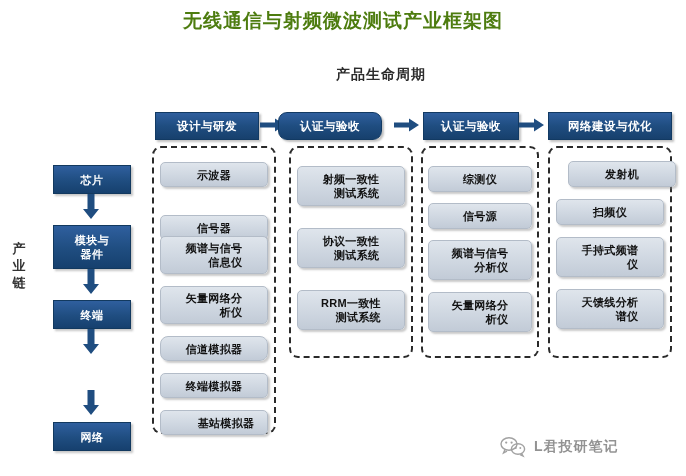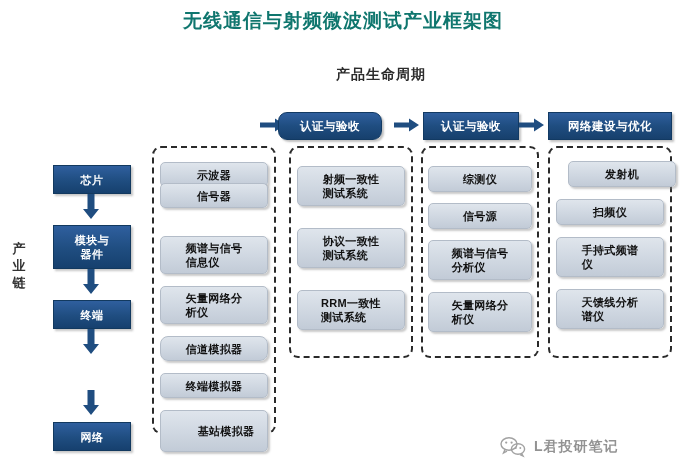--- a/index.html
+++ b/index.html
@@ -19,21 +19,21 @@
   
   .title {
     position: absolute;
     top: 8px;
     left: 0;
     width: 686px;
     text-align: center;
     font-size: 19px;
     font-weight: bold;
     letter-spacing: 1px;
-    color: #0f766e;
+    color: #4d7c0f;
   }
 
   
   .subtitle {
     position: absolute;
     top: 66px;
     left: 336px;
     font-size: 14px;
     font-weight: bold;
     color: #2b2b2b;
@@ -162,21 +162,21 @@
     background: linear-gradient(180deg, #dfe5ec 0%, #cfd7e1 55%, #c2cbd7 100%);
     border: 1px solid #b3bcc8;
     border-radius: 5px;
     box-shadow: 2px 2px 2px rgba(140,140,140,0.45);
     color: #111;
     font-size: 11px;
     font-weight: bold;
     display: flex;
     align-items: center;
     justify-content: center;
-    text-align: left;
+    text-align: right;
     line-height: 14px;
     letter-spacing: 0.3px;
     box-sizing: border-box;
     padding: 0 3px;
   }
 
   
   .col1 .item { left: 160px; width: 108px; }
   .col2 .item { left: 297px; width: 108px; }
   .col3 .item { left: 428px; width: 104px; }
@@ -206,20 +206,21 @@
   }
 </style>
 </head>
 <body>
 
 <div class="title">无线通信与射频微波测试产业框架图</div>
 
 <div class="subtitle">产品生命周期</div>
 
 <div class="phase-row">
+  <div class="phase-box p1">设计与研发</div>
   <div class="harrow a1">
     <svg viewBox="0 0 26 14" width="26" height="14" aria-hidden="true">
       <path d="M0 4.5 L15 4.5 L15 0.5 L25 7 L15 13.5 L15 9.5 L0 9.5 Z" fill="currentColor"></path>
     </svg>
   </div>
   <div class="phase-box p2">认证与验收</div>
   <div class="harrow a2">
     <svg viewBox="0 0 26 14" width="26" height="14" aria-hidden="true">
       <path d="M0 4.5 L15 4.5 L15 0.5 L25 7 L15 13.5 L15 9.5 L0 9.5 Z" fill="currentColor"></path>
     </svg>
@@ -266,26 +267,26 @@
   <div class="chain-box cb5">网络</div>
 </div>
 
 <div class="group g1"></div>
 <div class="group g2"></div>
 <div class="group g3"></div>
 <div class="group g4"></div>
 
 <div class="items col1">
   <div class="item" style="top:162px;height:25px;">示波器</div>
-  <div class="item" style="top:183px;height:25px;">信号器</div>
+  <div class="item" style="top:215px;height:25px;">信号器</div>
   <div class="item" style="top:236px;height:38px;">频谱与信号<br>信息仪</div>
   <div class="item" style="top:286px;height:38px;">矢量网络分<br>析仪</div>
   <div class="item" style="top:336px;height:25px;border-radius:8px;">信道模拟器</div>
   <div class="item" style="top:373px;height:25px;">终端模拟器</div>
-  <div class="item" style="top:410px;height:42px;padding-left:27px;">基站模拟器</div>
+  <div class="item" style="top:410px;height:25px;padding-left:27px;">基站模拟器</div>
 </div>
 
 <div class="items col2">
   <div class="item" style="top:166px;height:40px;">射频一致性<br>测试系统</div>
   <div class="item" style="top:228px;height:40px;">协议一致性<br>测试系统</div>
   <div class="item" style="top:290px;height:40px;">RRM一致性<br>测试系统</div>
 </div>
 
 <div class="items col3">
   <div class="item" style="top:166px;height:26px;">综测仪</div>

